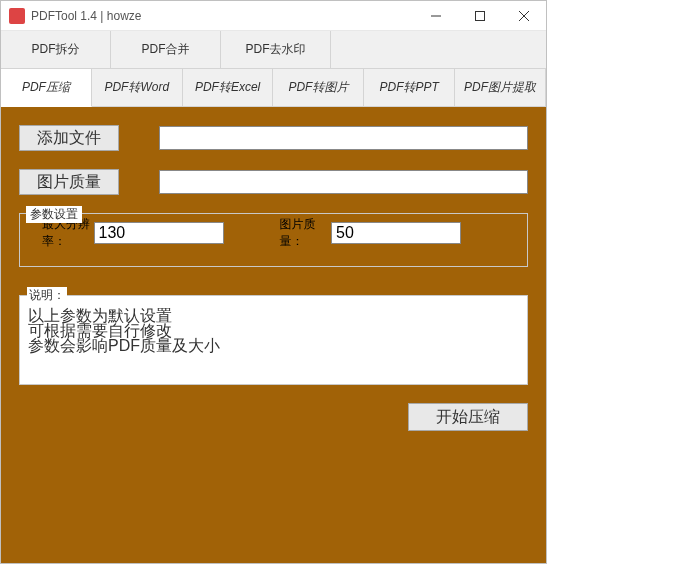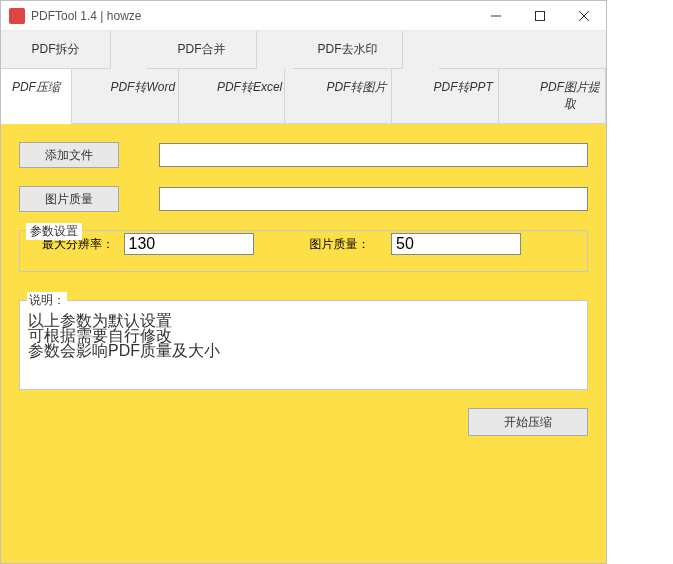--- a/index.html
+++ b/index.html
@@ -5,24 +5,24 @@
   * { box-sizing: border-box; margin: 0; padding: 0; }
   body {
     font-family: "Microsoft YaHei", "SimSun", Arial, sans-serif;
     font-size: 12px;
     background: #fff;
     width: 673px;
     height: 564px;
     overflow: hidden;
   }
   .window {
-    width: 607px;
+    width: 547px;
     height: 564px;
     border: 1px solid #c0c0c0;
-    background: #fde047;
+    background: #a16207;
     display: flex;
     flex-direction: column;
   }
   .titlebar {
     height: 30px;
     background: #fff;
     display: flex;
     align-items: center;
     padding: 0 0 0 8px;
     border-bottom: 1px solid #e8e8e8;
@@ -44,21 +44,20 @@
     display: flex; align-items: center; justify-content: center;
     color: #333; font-size: 12px;
     font-family: Arial, sans-serif;
   }
   .titlebar .ctrl svg { width: 10px; height: 10px; }
 
   .tabs {
     display: flex;
     border-bottom: 1px solid #d4d4d4;
     background: #f0f0f0;
-    gap: 36px;
   }
   .tab {
     padding: 10px 0;
     width: 110px;
     text-align: center;
     border-right: 1px solid #d4d4d4;
     background: #f0f0f0;
     color: #333;
     font-size: 12px;
     cursor: pointer;
@@ -88,21 +87,21 @@
     align-items: center;
     margin-bottom: 18px;
   }
   .btn {
     width: 100px;
     height: 26px;
     border: 1px solid #a8a8a8;
     background: #e8e8e8;
     text-align: center;
     line-height: 24px;
-    font-size: 12px;
+    font-size: 16px;
     color: #333;
     cursor: pointer;
     margin-right: 40px;
   }
   .textbox {
     flex: 1;
     height: 24px;
     border: 1px solid #888;
     background: #fff;
     padding: 0 4px;

